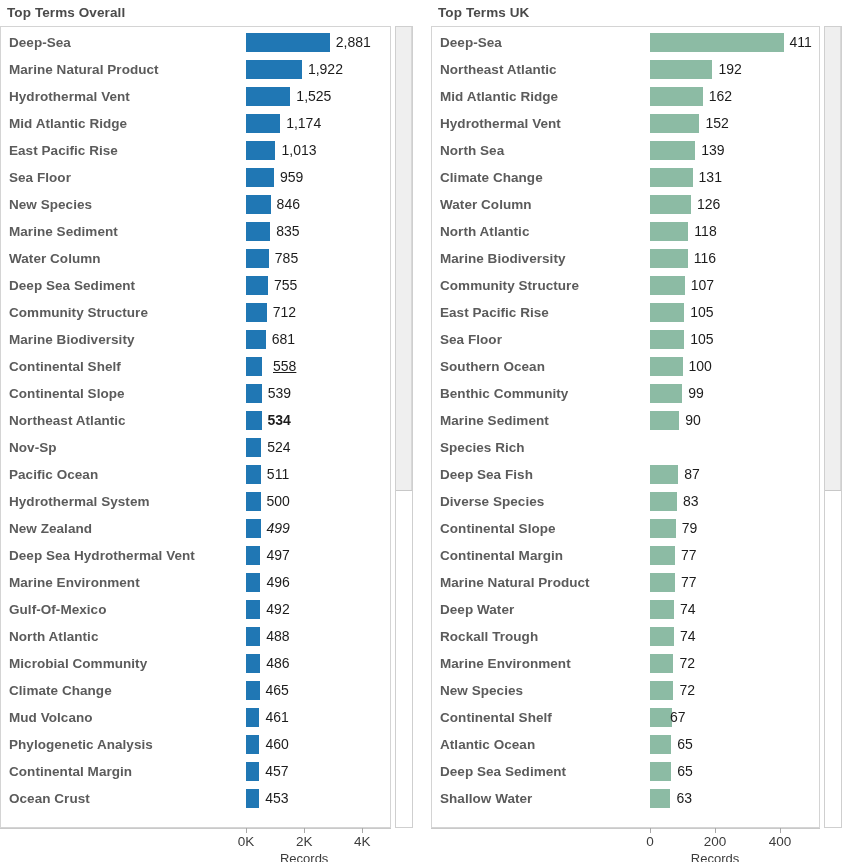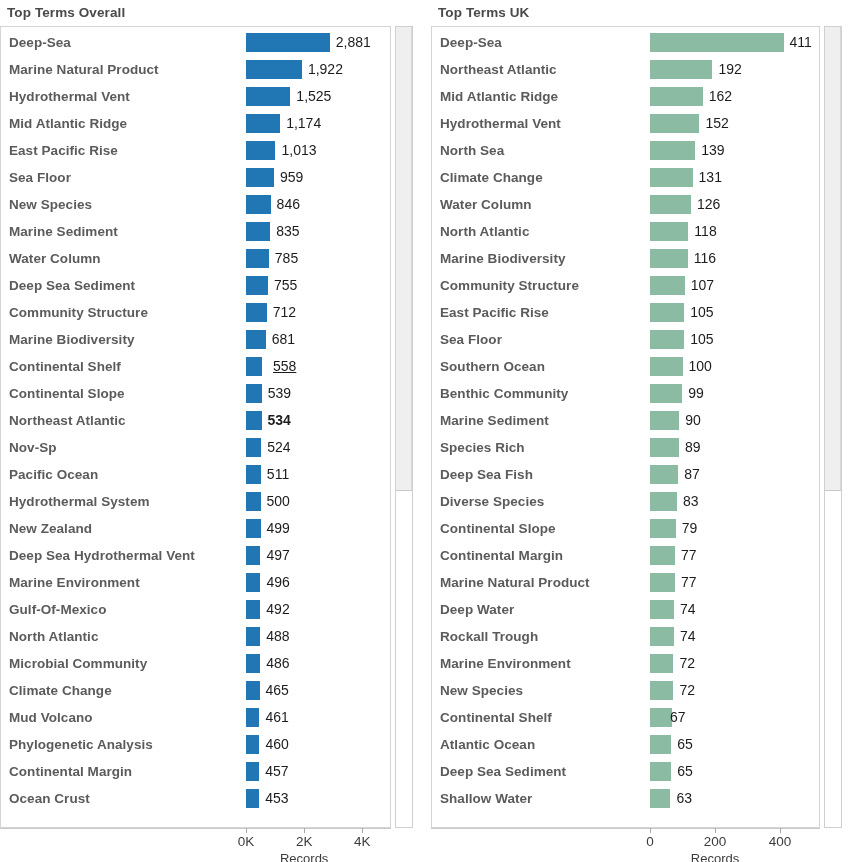--- a/index.html
+++ b/index.html
@@ -307,21 +307,21 @@
               <div class="row-label">Hydrothermal System</div>
               <div class="bar-area">
                 <div class="bar bar-blue" style="width: 14.5455px; background: rgb(32, 119, 180);"></div>
                 <div class="bar-value" style="left: 20.5455px;">500</div>
               </div>
             </div>
             <div class="row">
               <div class="row-label">New Zealand</div>
               <div class="bar-area">
                 <div class="bar bar-blue" style="width: 14.5164px; background: rgb(32, 119, 180);"></div>
-                <div class="bar-value" style="left: 20.5164px;">499</div>
+                <div class="bar-value" style="left: 20.5164px; font-style: italic;">499</div>
               </div>
             </div>
             <div class="row">
               <div class="row-label">Deep Sea Hydrothermal Vent</div>
               <div class="bar-area">
                 <div class="bar bar-blue" style="width: 14.4582px; background: rgb(32, 119, 180);"></div>
                 <div class="bar-value" style="left: 20.4582px;">497</div>
               </div>
             </div>
             <div class="row">
@@ -517,24 +517,20 @@
             </div>
             <div class="row">
               <div class="row-label">Marine Sediment</div>
               <div class="bar-area">
                 <div class="bar bar-green" style="width: 29.25px; background: rgb(140, 187, 164);"></div>
                 <div class="bar-value" style="left: 35.25px;">90</div>
               </div>
             </div>
             <div class="row">
               <div class="row-label">Species Rich</div>
-              <div class="bar-area">
-                <div class="bar bar-green" style="width: 28.925px; background: rgb(140, 187, 164);"></div>
-                <div class="bar-value" style="left: 34.925px;">89</div>
-              </div>
             </div>
             <div class="row">
               <div class="row-label">Deep Sea Fish</div>
               <div class="bar-area">
                 <div class="bar bar-green" style="width: 28.275px; background: rgb(140, 187, 164);"></div>
                 <div class="bar-value" style="left: 34.275px;">87</div>
               </div>
             </div>
             <div class="row">
               <div class="row-label">Diverse Species</div>

